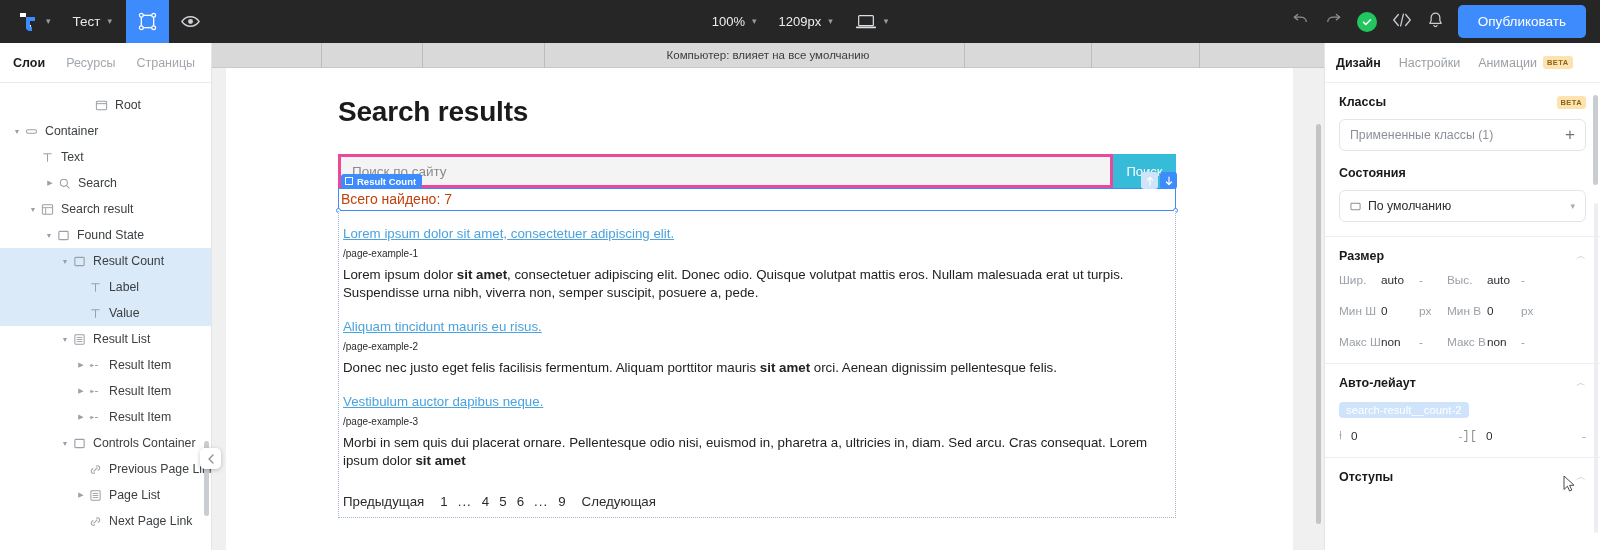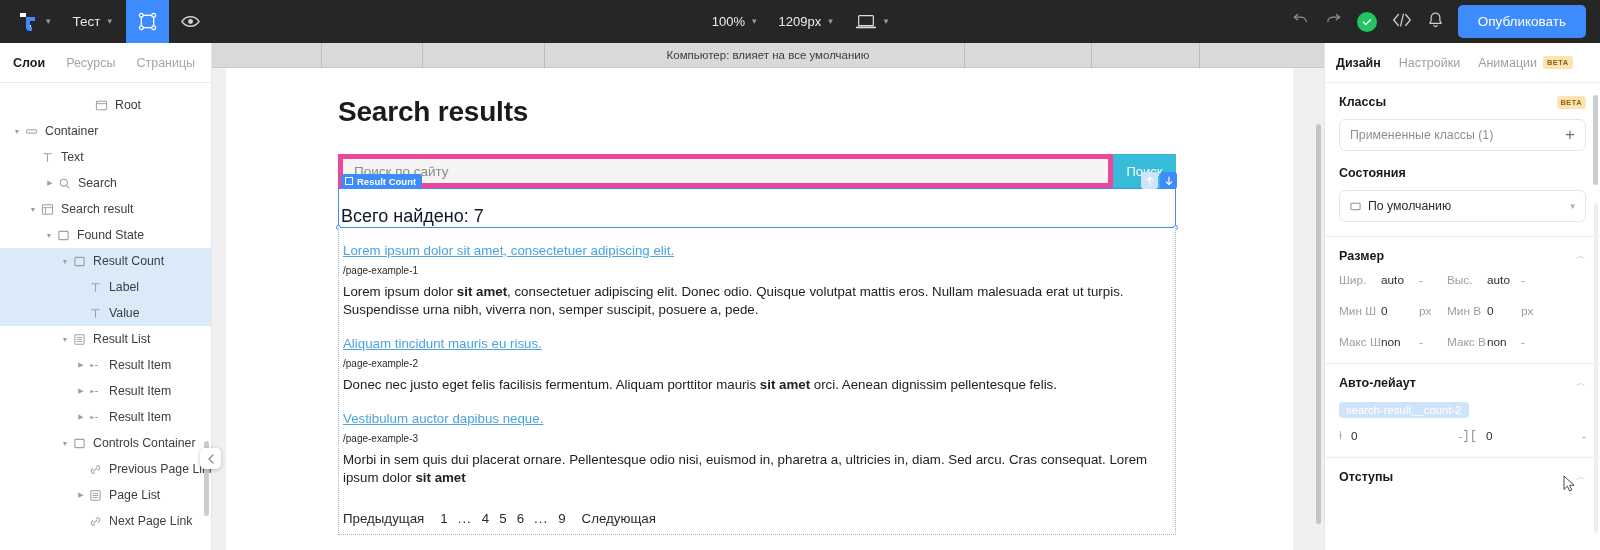--- a/index.html
+++ b/index.html
@@ -103,21 +103,21 @@
   .canvas-area { flex: 1; position: relative; background: #f0f0f0; overflow: hidden; }
   .page {
     position: absolute; left: 0; top: 0; width: 1067px; height: 100%;
     background: #ffffff; margin-left: 14px;
   }
   .page-inner { padding: 28px 16px 0 112px; }
   .h1 { font-size: 28px; font-weight: bold; color: #1b1b1b; letter-spacing: -0.2px; }
 
   .search-row { margin-top: 26px; display: flex; width: 838px; position: relative; }
   .search-field {
-    flex: 1; height: 34px; background: #f4f4f4; border: 5px solid #ec4899;
+    flex: 1; height: 34px; background: #f4f4f4; border: 3px solid #ec4899;
     display:flex; align-items:center; padding-left: 11px;
     font-size: 13.5px; color: #8b8b8b;
   }
   .search-go {
     width: 63px; height: 34px; background: #36bcd8; color:#fff;
     display:flex; align-items:center; justify-content:center; font-size: 13px;
   }
 
   
   .sel-block {
@@ -137,21 +137,21 @@
   .sel-arrow {
     width: 17px; height: 17px; border-radius: 3px; display:flex;
     align-items:center; justify-content:center; font-size: 10px; color:#fff;
   }
   .sel-arrow.up { background: #cfe3fb; color:#fff; }
   .sel-arrow.down { background: #3d8bfd; }
   .sel-handle {
     position:absolute; width:5px; height:5px; background:#fff; border:1px solid #3d8bfd;
     border-radius: 50%;
   }
-  .count-text { font-size: 18px; color: #0f172a; line-height: 17px; margin-top: 17px; }
+  .count-text { font-size: 14px; color: #c2410c; line-height: 17px; }
 
   .results-box {
     width: 838px; border: 1px dotted #9fb5cc; border-top: none;
     padding: 8px 0 0 0; position: relative; background: #fff;
   }
   .res-item { padding: 6px 6px 10px 4px; }
   .res-title {
     font-size: 13.3px; color: #4aa3df; text-decoration: underline; line-height: 17px;
   }
   .res-url { font-size: 10px; color: #2b2b2b; line-height: 19px; margin-top: 2px; }

